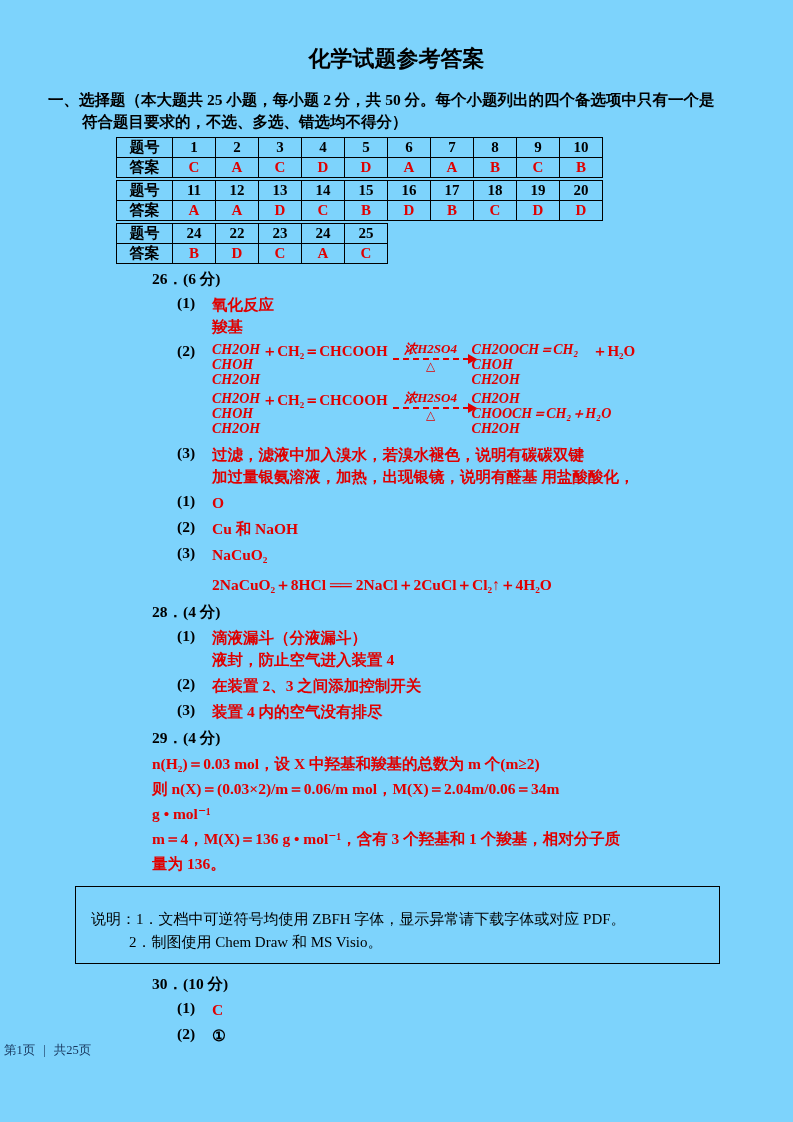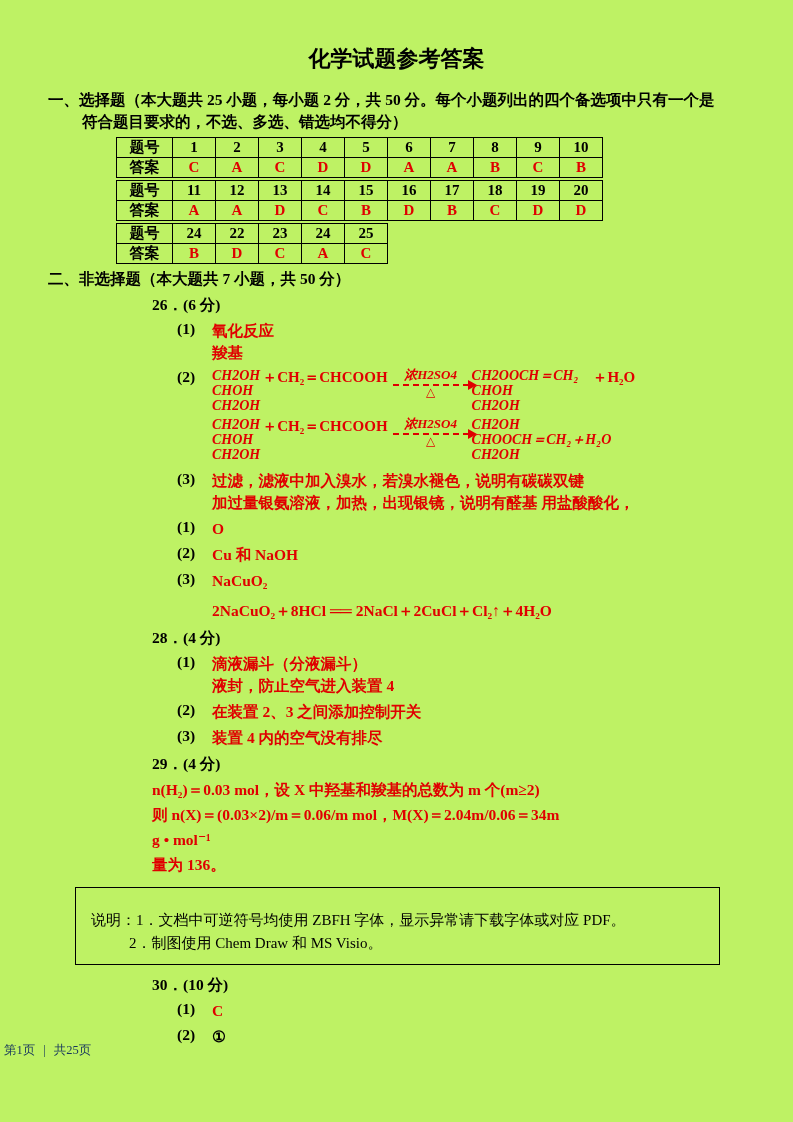--- a/index.html
+++ b/index.html
@@ -1,18 +1,18 @@
 <!DOCTYPE html>
 <html><head>
 <meta charset="utf-8">
 <style>
   * { margin:0; padding:0; box-sizing:border-box; }
   html,body { background:#fff; }
   .page {
-    position:relative; width:793px; height:1122px; background:#bef264;
+    position:relative; width:793px; height:1122px; background:#7dd3fc;
     font-family:"Liberation Serif","DejaVu Serif",serif; color:#000; overflow:hidden;
   }
   .title { padding-top:44px; text-align:center; font-size:22px; font-weight:bold; }
   .intro { margin:15px 50px 0 48px; font-weight:bold; font-size:15.5px; line-height:22px; }
   .intro .l2 { margin-left:34px; }
   .tables { margin-left:116px; margin-top:4px; }
   .tables table { border-collapse:collapse; margin-bottom:2px; }
   .tables td {
     border:1px solid #000; height:19px; text-align:center;
     font-weight:bold; font-size:15px; padding:0;
@@ -138,21 +138,20 @@
             <td class="c ans">B</td>
             <td class="c ans">D</td>
             <td class="c ans">C</td>
             <td class="c ans">A</td>
             <td class="c ans">C</td>
           </tr>
         </tbody>
       </table>
     </div>
 
-  <div class="sec2">二、非选择题（本大题共 7 小题，共 50 分）</div>
 
   <div class="qblock">
     <div class="qnum">26．(6 分)</div>
     <div class="item">
       <div class="ilabel">(1)</div>
       <div class="ic">
         <div>氧化反应</div>
         <div>羧基</div>
       </div>
     </div>
@@ -242,20 +241,21 @@
     </div>
   </div>
 
   <div class="qblock">
     <div class="qnum">29．(4 分)</div>
   </div>
   <div class="q29text">
     <div>n(H₂)＝0.03 mol，设 X 中羟基和羧基的总数为 m 个(m≥2)</div>
     <div>则 n(X)＝(0.03×2)/m＝0.06/m mol，M(X)＝2.04m/0.06＝34m</div>
     <div>g • mol⁻¹</div>
+    <div>m＝4，M(X)＝136 g • mol⁻¹，含有 3 个羟基和 1 个羧基，相对分子质</div>
     <div>量为 136。</div>
   </div>
 
   <div class="note-box">
     <div>说明：1．文档中可逆符号均使用 ZBFH 字体，显示异常请下载字体或对应 PDF。</div>
     <div class="l2">2．制图使用 Chem Draw 和 MS Visio。</div>
   </div>
 
   <div class="qblock" style="margin-top:10px;">
     <div class="qnum">30．(10 分)</div>

